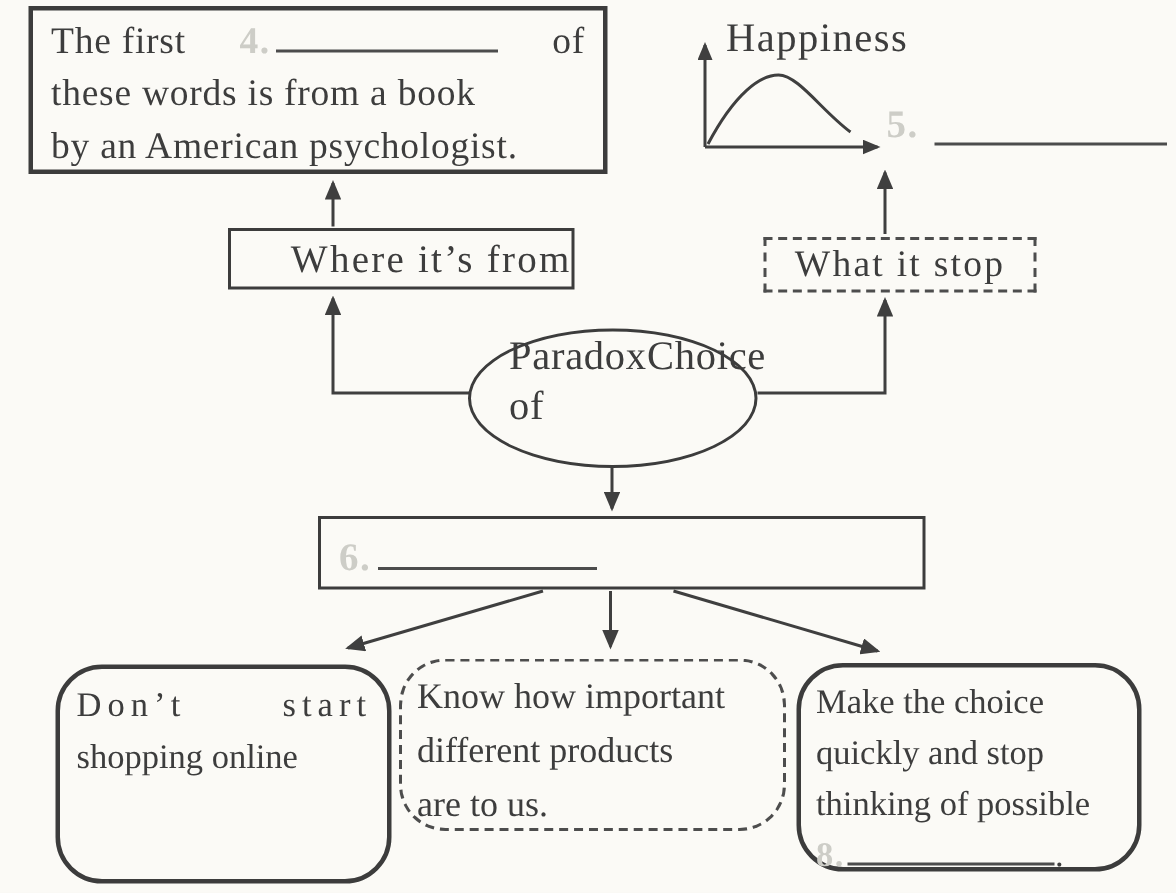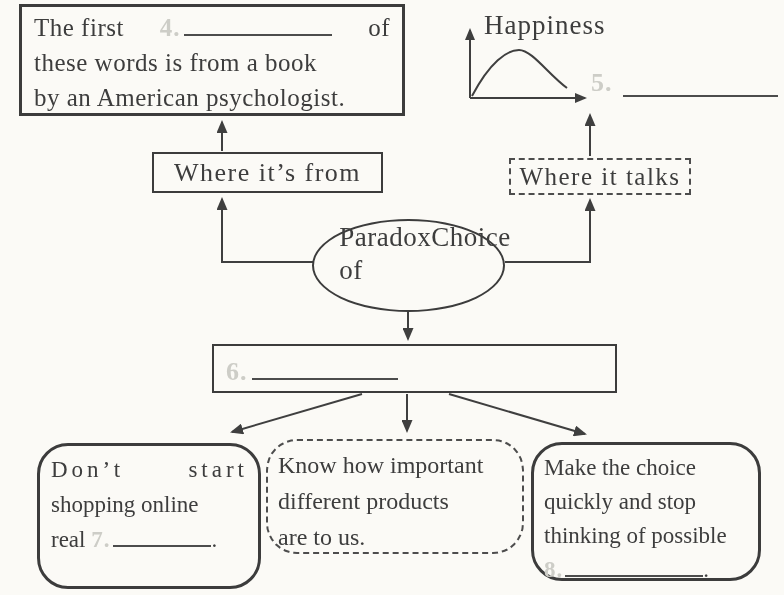--- a/index.html
+++ b/index.html
@@ -32,21 +32,21 @@
   #source-box .blank{ width:148px; margin-left:4px;}
 
   
   #happiness-label{ position:absolute; left:484px; top:10px; font-size:27px; letter-spacing:1px;}
   #num5{ position:absolute; left:591px; top:68px; font-size:26px;}
   #blank5{ position:absolute; left:623px; top:70px; width:155px; height:27px;
     border-bottom:2px solid #4c4c4c;}
 
   
   #where-box{ left:152px; top:152px; width:231px; height:41px;
-    display:flex; align-items:center; justify-content:center;
+    display:flex; align-items:center; justify-content:flex-end;
     font-size:26px; letter-spacing:1.5px;}
   #what-box{ left:509px; top:158px; width:182px; height:37px;
     display:flex; align-items:center; justify-content:center;
     font-size:25px; letter-spacing:1.5px;}
 
   
   #center-ellipse{ left:312px; top:219px; width:193px; height:93px;
     border-radius:50%; display:flex; flex-direction:row; justify-content:center;
     padding-left:33px; font-size:27px; line-height:33px; letter-spacing:.5px;}
 
@@ -115,43 +115,39 @@
       <path d="M17,82 C35,48 52,36 64,36 C77,36 93,60 112,74" stroke-width="2"></path>
     </g>
   </svg>
   <span id="num5" class="num">5.</span>
   <div id="blank5"></div>
 
   <div id="where-box" class="box">
     <span>Where it’s from</span>
   </div>
   <div id="what-box" class="box dashedbox">
-    <span>Where it talks</span>
+    <span>What it stop</span>
   </div>
 
   <div id="center-ellipse" class="box">
     <div>Paradox of</div>
     <div>Choice</div>
   </div>
 
   <div id="problem-box" class="box">
     <span class="num">6.</span>
       <span class="blank"></span>
   </div>
 
   <div id="advice-left" class="box advice">
     <div class="l1">
       <span>Don’t</span>
       <span>start</span>
     </div>
     <div class="nowrap">shopping online</div>
-    <div class="nowrap">
-      <span>real</span>
-      <span class="num">7.</span><span class="blank"></span><span>.</span>
-    </div>
   </div>
 
   <div id="advice-mid" class="box dashedbox advice">
     <div class="nowrap">Know how important</div>
     <div class="nowrap">different products</div>
     <div class="nowrap">are to us.</div>
   </div>
 
   <div id="advice-right" class="box advice">
     <div class="nowrap">Make the choice</div>

